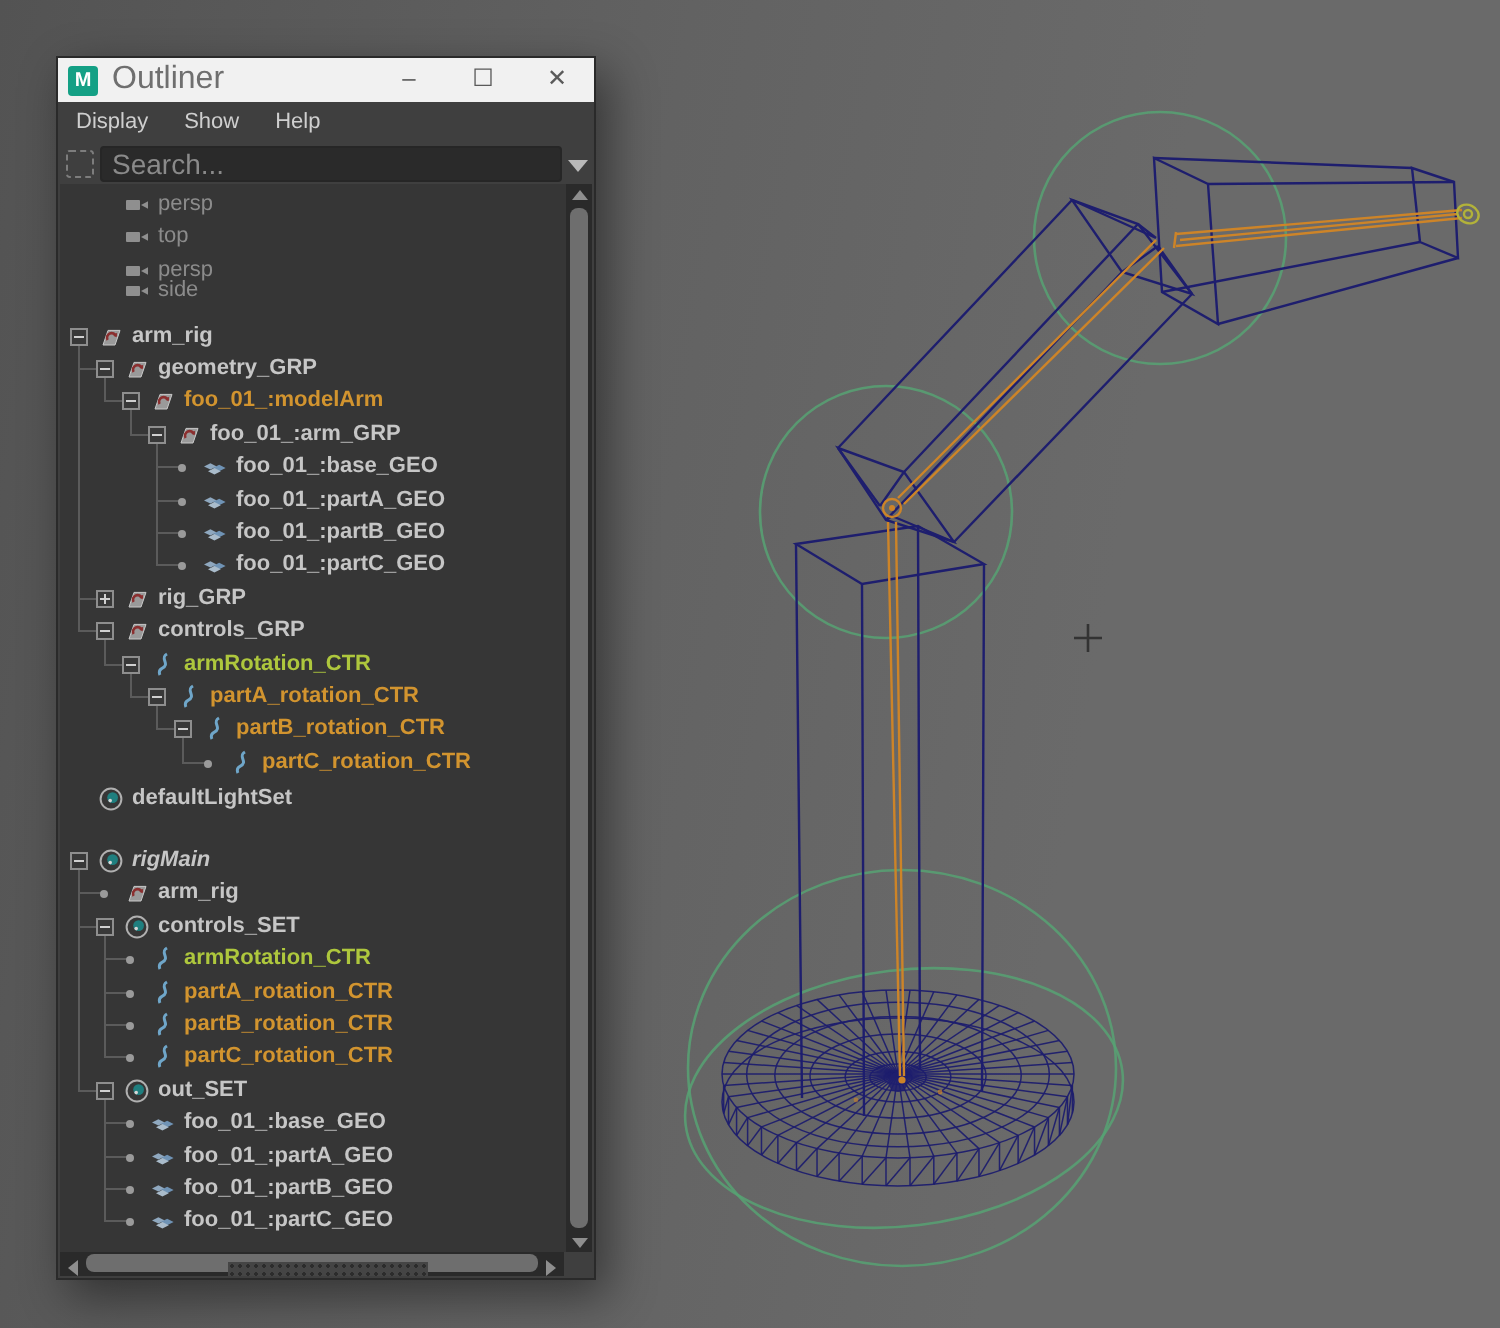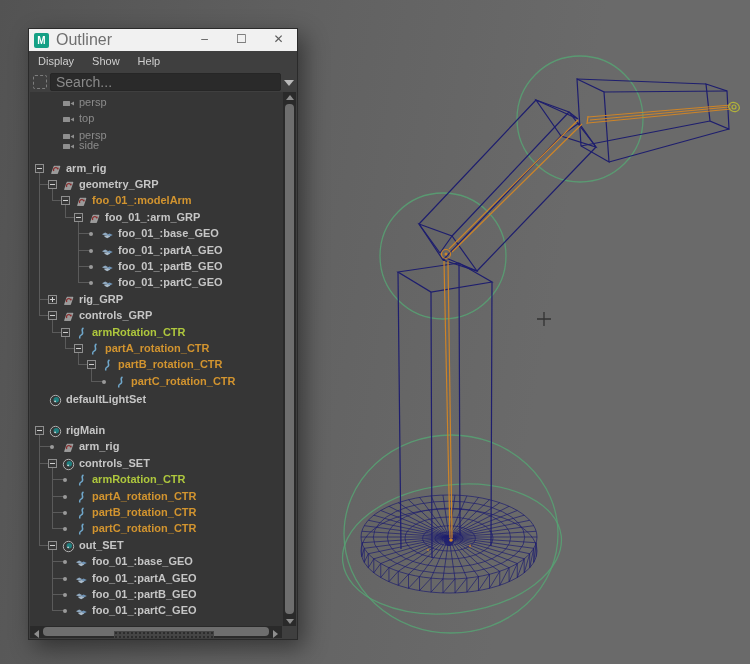--- a/index.html
+++ b/index.html
@@ -444,21 +444,21 @@
         </div>
         <div class="row" style="top: 330px;">
           <div class="expbox" style="left: 5px;">
             <div class="h"></div>
           </div>
           <span class="icon" style="left: 19px;"><svg width="13" height="13" viewBox="0 0 13 13">
               <circle cx="6.5" cy="6.5" r="5.2" fill="none" stroke="#b0b0b0" stroke-width="1"></circle>
               <circle cx="7.3" cy="5.8" r="2.7" fill="#1f7f7f"></circle>
               <circle cx="6.1" cy="7.3" r="0.9" fill="#d6d6d6"></circle>
             </svg></span>
-          <span class="lbl default" style="left: 36px;">rigMain</span>
+          <span class="lbl default" style="left: 36px; font-style: italic;">rigMain</span>
         </div>
         <div class="row" style="top: 346.4px;">
           <div class="dot" style="left: 20px;"></div>
           <span class="icon" style="left: 32px;"><svg width="13" height="13" viewBox="0 0 13 13">
               <path d="M2.5 10.5 L5 3.2 L11 3.2 L8.5 10.5 Z" fill="#9a9a9a" stroke="#c9c9c9" stroke-width="0.5"></path>
               <path d="M4.8 8 A2.3 2.3 0 1 1 9 6.2" fill="none" stroke="#8b2f2f" stroke-width="1.3"></path>
               <path d="M9.6 4.4 L9.3 6.6 L7.5 5.5 Z" fill="#8b2f2f"></path>
             </svg></span>
           <span class="lbl default" style="left: 49px;">arm_rig</span>
         </div>

